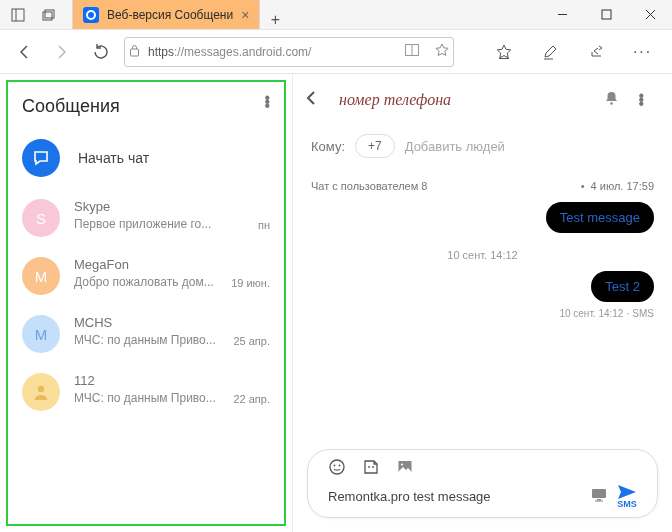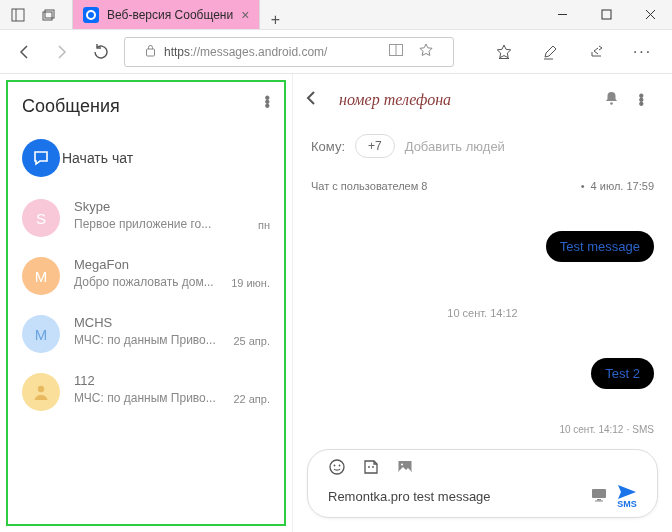--- a/index.html
+++ b/index.html
@@ -2,45 +2,45 @@
 <html><head>
 <meta charset="utf-8">
 <style>
 * { box-sizing: border-box; margin: 0; padding: 0; }
 body { font-family: Arial, sans-serif; width: 672px; height: 532px; overflow: hidden; background: #fff; color: #2b2b2b; }
 .title-bar { height: 30px; display: flex; align-items: stretch; background: #f5f5f5; border-bottom: 1px solid #e6e6e6; }
 .tb-left { display: flex; align-items: center; gap: 14px; padding: 0 10px; }
 .tb-ico { width: 16px; height: 16px; display: flex; align-items: center; justify-content: center; color: #555; }
 .tb-ico svg,.icon svg{display:block}
 .tabs { display: flex; align-items: flex-end; margin-left: 6px; }
-.tab { display: flex; align-items: center; gap: 8px; height: 30px; padding: 0 10px; background: #f9a8d4; border: 1px solid #d9d9d9; border-bottom: none; font-size: 12px; max-width: 190px; }
+.tab { display: flex; align-items: center; gap: 8px; height: 30px; padding: 0 10px; background: #fdba74; border: 1px solid #d9d9d9; border-bottom: none; font-size: 12px; max-width: 190px; }
 .tab .fav { width: 16px; height: 16px; background: #0a6cff; border-radius: 3px; position: relative; }
 .tab .fav::after { content: ""; position: absolute; inset: 3px; border: 2px solid #fff; border-radius: 50%; }
 .tab .ttitle { white-space: nowrap; overflow: hidden; text-overflow: ellipsis; flex: 1; }
 .tab .close { color: #666; font-size: 14px; line-height: 1; }
 .newtab { width: 30px; display: flex; align-items: center; justify-content: center; font-size: 16px; color: #555; }
 .tb-right { margin-left: auto; display: flex; }
 .wbtn { width: 44px; display: flex; align-items: center; justify-content: center; color: #333; font-size: 13px; }
 
 .toolbar { height: 44px; display: flex; align-items: center; gap: 10px; padding: 0 10px; border-bottom: 1px solid #e6e6e6; }
 .tbbtn { width: 28px; height: 28px; display: flex; align-items: center; justify-content: center; color: #555; border-radius: 4px; }
-.urlbox { flex: 1; height: 30px; border: 1px solid #ccc; border-radius: 3px; display: flex; align-items: center; padding: 0 20px; gap: 8px; font-size: 12px; color: #555; max-width: 330px; }
+.urlbox { flex: 1; height: 30px; border: 1px solid #ccc; border-radius: 3px; display: flex; align-items: center; padding: 0 4px; gap: 8px; font-size: 12px; color: #555; max-width: 330px; }
 .urlbox .lock { color: #777; }
 .urlbox .addr { flex: 1; color: #888; white-space: nowrap; overflow: hidden; }
 .urlbox .rico { color: #888; margin-left: auto; }
 .right-icons { display: flex; gap: 18px; margin-left: auto; padding-right: 6px; }
 
 .content { display: flex; height: calc(532px - 30px - 44px); }
 .sidebar { width: 280px; border: 2px solid #2ecc40; margin: 6px; display: flex; flex-direction: column; }
 .sb-head { display: flex; padding: 14px 14px 10px; }
 .sb-head h2 { font-size: 18px; font-weight: 400; flex: 1; }
 .vmenu { color: #777; font-size: 16px; letter-spacing: 0; line-height: 4px; }
 .vmenu span{display:block}
 
-.newchat { display: flex; align-items: center; gap: 2px; padding: 12px 14px; }
+.newchat { display: flex; align-items: center; gap: 18px; padding: 12px 14px; }
 .avatar { width: 38px; height: 38px; border-radius: 50%; display: flex; align-items: center; justify-content: center; font-size: 15px; color: #fff; flex: none; }
 .blue { background: #1a73e8; }
 .pink { background: #f8c7d8; color: #fff; }
 .orange { background: #fbc38b; color: #fff; }
 .lblue { background: #c5dffb; color: #6aa3e0; font-weight: 500; }
 .yellow { background: #fadf9a; color: #fff; }
 .yellow svg circle{fill:#e8b95e}
 .yellow svg path{fill:#e8b95e}
 .newchat .label { font-size: 14px; color: #444; }
 
@@ -52,21 +52,21 @@
 
 .chat { flex: 1; display: flex; flex-direction: column; border-left: 1px solid #eee; }
 .chat-head { height: 52px; display: flex; align-items: center; padding: 0 28px 0 10px; gap: 18px; }
 .chat-title { flex: 1; font-style: italic; color: #8b3a3a; font-size: 16px; font-family: Georgia, serif; }
 .bell { color: #888; }
 
 .recipient { display: flex; align-items: center; gap: 10px; padding: 8px 16px 12px 18px; font-size: 13px; color: #777; }
 .chip { border: 1px solid #ddd; border-radius: 14px; padding: 4px 12px; color: #666; font-size: 12px; }
 .addppl { color: #aaa; font-size: 13px; }
 
-.thread { flex: 1; padding: 6px 18px 0; display: flex; flex-direction: column; overflow: hidden; justify-content: space-between; }
+.thread { flex: 1; padding: 6px 18px 0; display: flex; flex-direction: column; overflow: hidden; }
 .drow { display: flex; align-items: center; font-size: 11px; color: #777; margin: 4px 0 10px; }
 .drow .left { flex: 1; }
 .drow .dot { margin: 0 6px; }
 .bubble-row { display: flex; margin-bottom: 6px; }
 .bubble-row.right { justify-content: flex-end; }
 .bubble { background: #000000; color: #2a62c7; border-radius: 18px; padding: 8px 14px; font-size: 13px; font-weight: 500; }
 .meta-right { text-align: right; font-size: 10px; color: #999; margin-bottom: 6px; }
 .center-ts { text-align: center; font-size: 11px; color: #999; margin: 10px 0; }
 
 .composer { margin: 8px 14px 14px; border: 1px solid #ddd; border-radius: 22px; padding: 6px 20px 8px; box-shadow: 0 1px 3px rgba(0,0,0,.06); }

